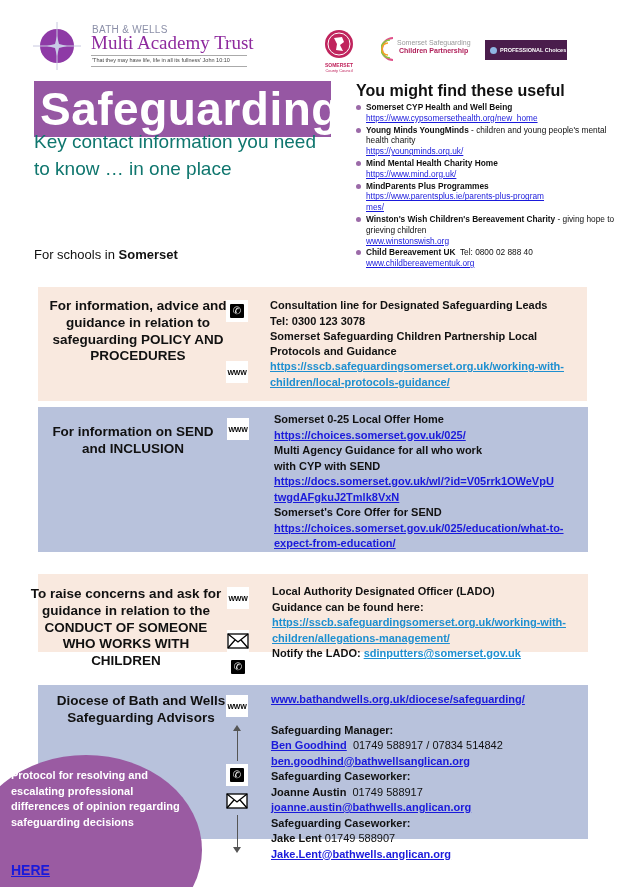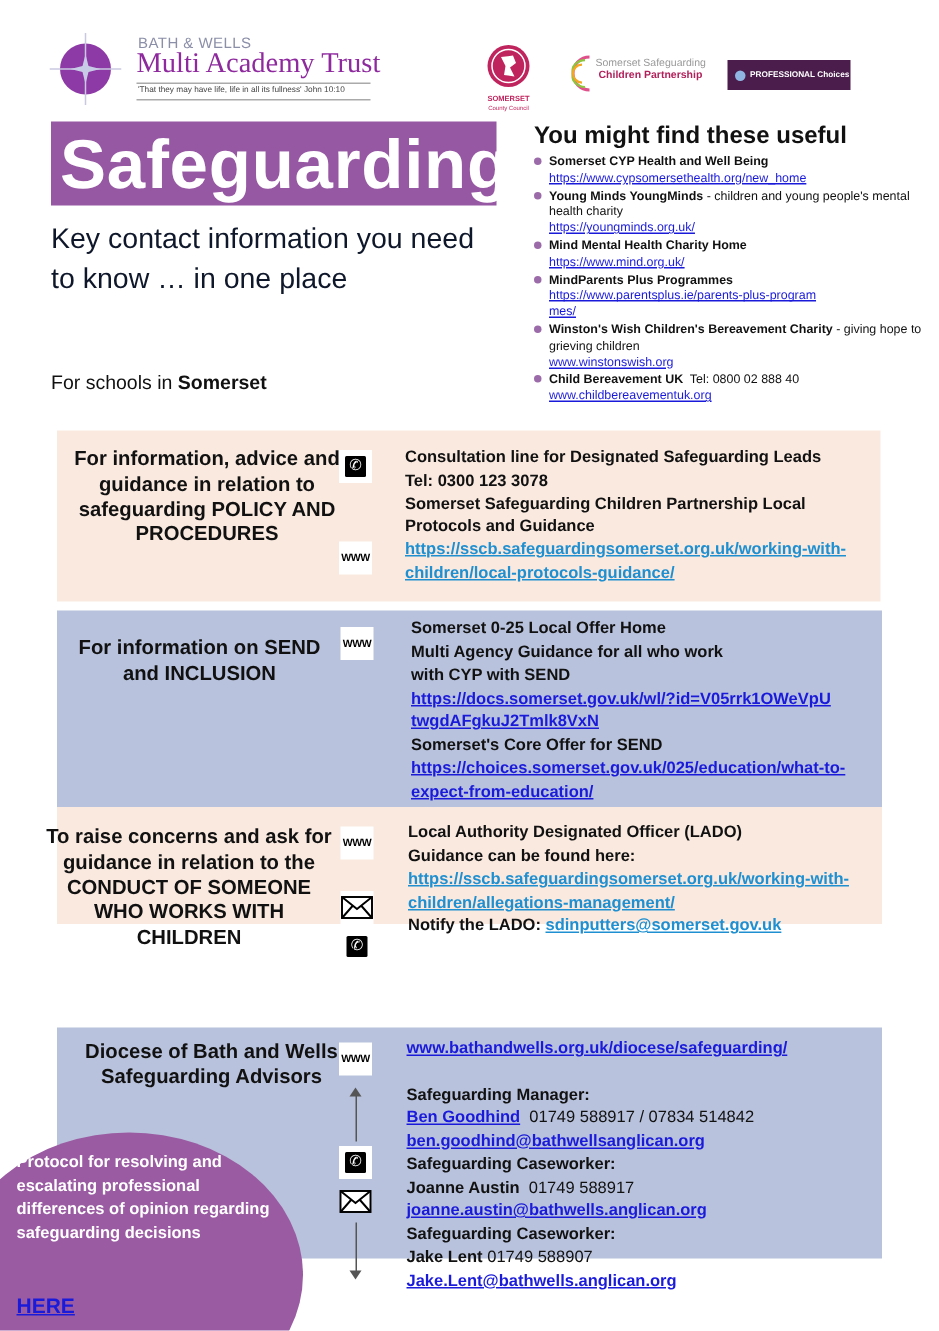--- a/index.html
+++ b/index.html
@@ -16,21 +16,21 @@
   #mat-line1 { left:91px; top:55px; width:156px; height:1px; background:#aaa; }
   #mat-tag { left:92px; top:57px; font-size:5.5px; color:#444; white-space:nowrap; }
   #mat-line2 { left:91px; top:66px; width:156px; height:1px; background:#aaa; }
 
   #somerset-logo { left:322px; top:29px; width:34px; height:42px; }
   #sscp-logo { left:381px; top:34px; width:90px; height:30px; }
   #pc-logo { left:485px; top:40px; width:82px; height:20px; background:#4a1d4c; color:#fff; font-size:5.5px; font-weight:bold; display:flex; align-items:center; gap:3px; padding-left:5px; box-sizing:border-box; }
 
   
   #title-box { left:34px; top:81px; width:297px; height:56px; background:#9657a3; color:#fff; font-size:46px; font-weight:bold; line-height:56px; padding-left:6px; box-sizing:border-box; letter-spacing:0.5px; }
-  #subtitle { left:34px; top:146px; font-size:19px; line-height:27px; width:300px; color:#0f172a; }
+  #subtitle { left:34px; top:128px; font-size:19px; line-height:27px; width:300px; color:#0f766e; }
   #for-schools { left:34px; top:247px; font-size:13px; }
   #for-schools b { font-weight:bold; }
 
   
   #useful-title { left:356px; top:82px; font-size:16px; font-weight:bold; }
   #useful-list { left:356px; top:102px; width:260px; font-size:8.3px; line-height:10.8px; }
   .u-item { position:relative; padding-left:10px; }
   .u-bullet { position:absolute; left:0; top:3px; width:5px; height:5px; border-radius:50%; background:#9b6aa8; }
   .u-title { font-weight:bold; }
 
@@ -40,21 +40,21 @@
   .lavender { background:#b8c2dc; }
   .box-label { position:absolute; text-align:center; font-weight:bold; font-size:13.5px; line-height:16.8px; color:#111; }
   .box-text { position:absolute; font-size:11px; line-height:15.5px; font-weight:bold; color:#111; }
   .normal { font-weight:normal; }
   .icon-box { position:absolute; width:22px; height:22px; background:#fff; display:flex; align-items:center; justify-content:center; }
   .phone-inner { width:14px; height:14px; background:#000; border-radius:1px; display:flex; align-items:center; justify-content:center; color:#fff; font-size:10px; line-height:14px; }
   .www-text { font-size:7px; font-weight:bold; color:#000; letter-spacing:-0.3px; }
 
   #box1 { left:38px; top:287px; width:549px; height:114px; }
   #box2 { left:38px; top:407px; width:550px; height:145px; }
-  #box3 { left:38px; top:538px; width:550px; height:78px; }
+  #box3 { left:38px; top:574px; width:550px; height:78px; }
   #box4 { left:38px; top:685px; width:550px; height:154px; }
 
   #ellipse { left:-30px; top:755px; width:232px; height:190px; border-radius:50%; background:#9a5ba2; }
   #protocol { left:11px; top:768px; width:170px; font-size:11px; line-height:15.7px; font-weight:bold; color:#fff; }
   #protocol-here { left:11px; top:862px; font-size:14px; font-weight:bold; color:#1a1adb; text-decoration:underline; }
 
   .arrow-line { position:absolute; width:1px; background:#555; }
 </style>
 </head>
 <body>
@@ -153,20 +153,21 @@
   </div>
 </div>
 
 <div class="box lavender" id="box2">
   <div class="box-label" style="left:10px;top:17px;width:170px;">For information on SEND and INCLUSION</div>
   <div class="icon-box" style="left:189px;top:11px;">
       <span class="www-text">WWW</span>
     </div>
   <div class="box-text" style="left:236px;top:5px;width:300px;">
     <div>Somerset 0-25 Local Offer Home</div>
+    <a class="link" style="display:block">https://choices.somerset.gov.uk/025/</a>
     <div style="width:215px">Multi Agency Guidance for all who work with CYP with SEND</div>
     <a class="link" style="display:block;word-break:break-all;width:280px">https://docs.somerset.gov.uk/wl/?id=V05rrk1OWeVpUtwgdAFgkuJ2Tmlk8VxN</a>
     <div>Somerset's Core Offer for SEND</div>
     <a class="link" style="display:block;word-break:break-all;width:290px">https://choices.somerset.gov.uk/025/education/what-to-expect-from-education/</a>
   </div>
 </div>
 
 <div class="box peach" id="box3">
   <div class="box-label" style="left:-8px;top:12px;width:192px;">To raise concerns and ask for guidance in relation to the CONDUCT OF SOMEONE WHO WORKS WITH CHILDREN</div>
   <div class="icon-box" style="left:189px;top:13px;">

